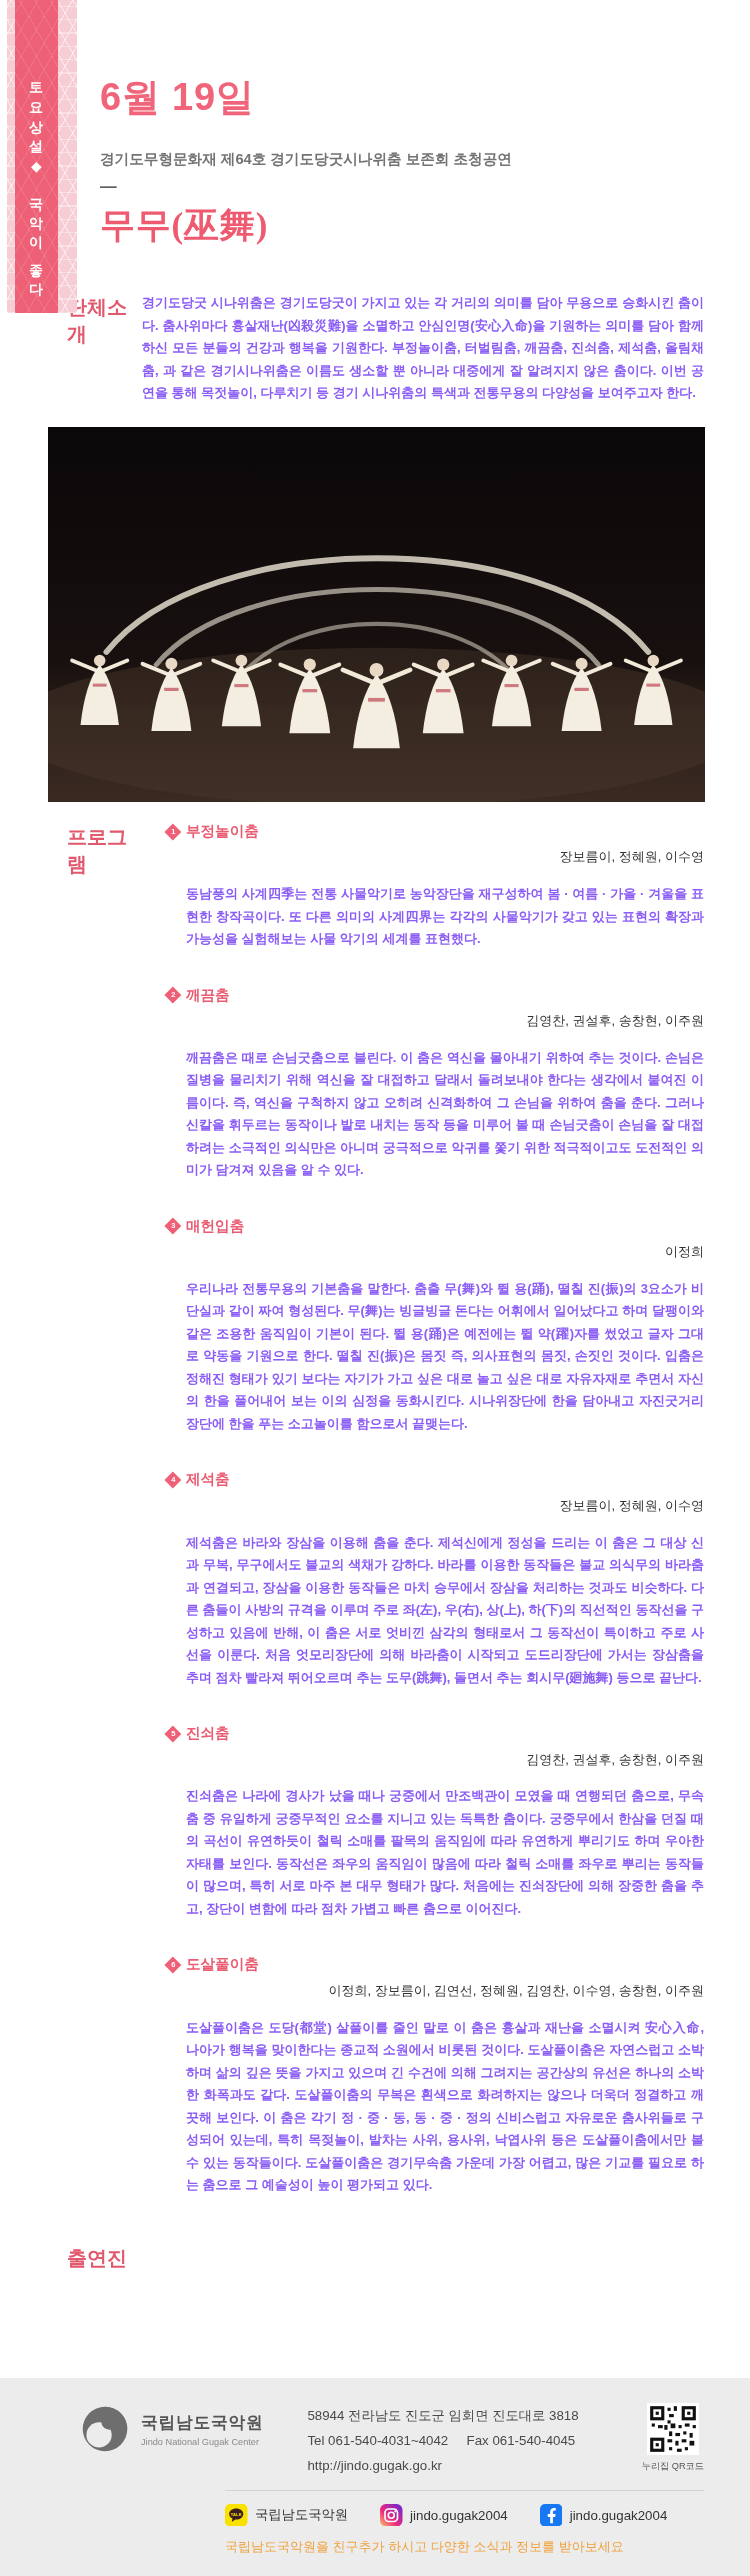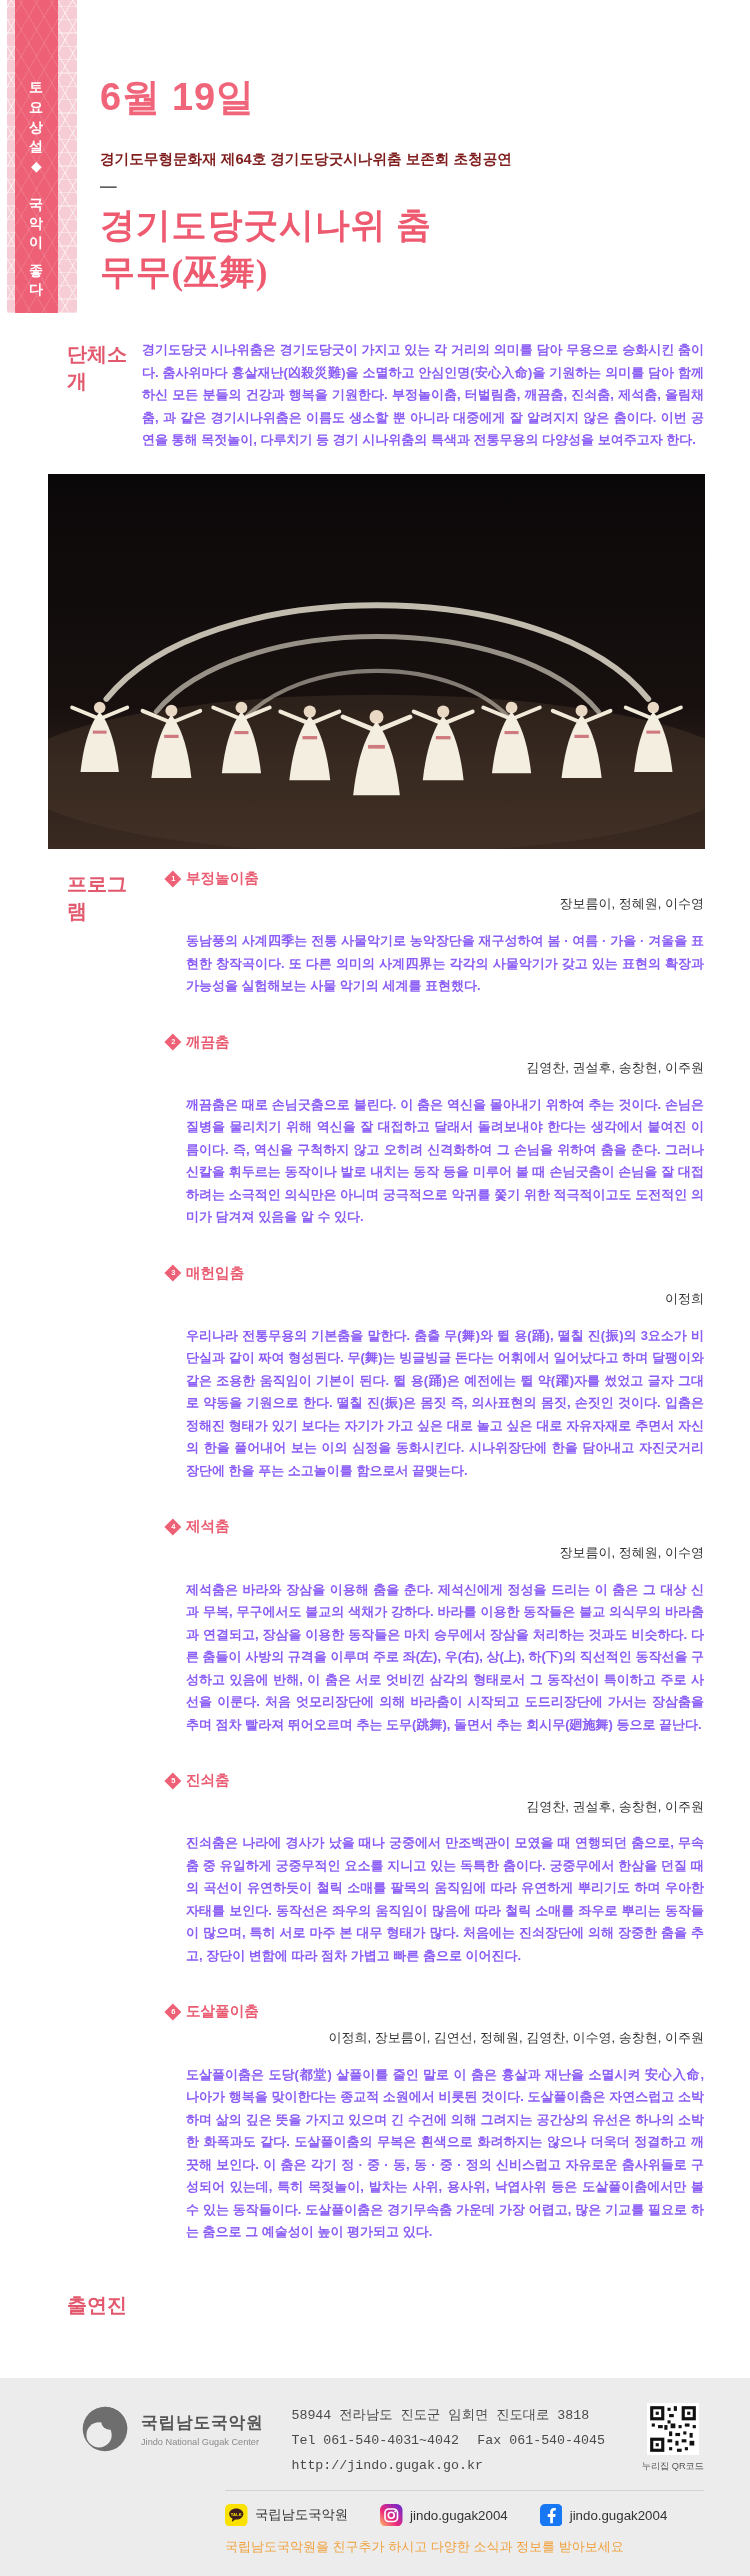--- a/index.html
+++ b/index.html
@@ -22,21 +22,21 @@
       repeating-linear-gradient(-60deg, rgba(255,255,255,.10) 0 1.3px, rgba(255,255,255,0) 1.3px 13.3px);
     display:flex; align-items:flex-start; justify-content:center;
     clip-path:polygon(0 0,100% 0,100% 100%,0 100%);
   }
   .side-ribbon span { writing-mode:vertical-rl; color:#fff; font-size:14px; font-weight:700;
     letter-spacing:5px; padding-top:73px; }
 
   
   .header { padding:72px 46px 0 100px; }
   .date { color:#f0657a; font-size:38px; font-weight:800; letter-spacing:0.8px; }
-  .subtitle { margin-top:27px; color:#7f1d1d; font-size:14.6px; font-weight:600; }
+  .subtitle { margin-top:27px; color:#737373; font-size:14.6px; font-weight:600; }
   .dash { margin-top:11.7px; color:#5d5d5d; font-size:16.7px; font-weight:700; line-height:11.7px; }
   .main-title { margin-top:10px; color:#ee5b70; font-family:"Liberation Serif","DejaVu Serif",serif;
     font-weight:700; font-size:35px; line-height:47px; letter-spacing:0.8px; }
 
   
   .section { display:flex; padding:0 46px 0 67px; }
   .section-label { width:75px; flex-shrink:0; color:#e2586d; font-size:20px; font-weight:700; padding-top:1.7px; }
   .section-content { flex:1; }
   .body-text { color:#8b5cf6; font-size:13px; line-height:22.5px; text-align:justify;font-weight:bold; }
 
@@ -64,21 +64,21 @@
   .cast-names { color:#333; font-size:13.3px; }
 
   
   .footer { margin-top:auto; background:#ececec; min-height:196px; padding:25px 46px 20px 79px; }
   .footer-top { display:flex; align-items:flex-start; }
   .logo-block { display:flex; align-items:center; }
   .logo-mark svg { width:52px; height:52px; display:block; }
   .logo-names { margin-left:10px; }
   .org-kr { color:#555; font-size:16.7px; font-weight:800; letter-spacing:0.8px; }
   .org-en { color:#8a8a8a; font-size:9.2px; margin-top:3.3px; }
-  .address-block { margin-left:28px; color:#4a4a4a; font-size:13.3px; line-height:25px;font-family:Liberation Mono, monospace; }
+  .address-block { margin-left:44px; color:#4a4a4a; font-size:13.3px; line-height:25px; }
   .telfax span + span { margin-left:18.3px; }
   .website { color:#4a4a4a; text-decoration:none; }
   .qr-block { margin-left:auto; text-align:center; }
   .qr-block svg { width:52px; height:52px; display:block; margin:0 auto; background:#fff; }
   .qr-caption { margin-top:5px; color:#555; font-size:9.2px; }
   .footer-divider { margin:11.7px 0 0 146px; border-top:0.8px solid #d3d3d3; }
   .social-row { display:flex; align-items:center; gap:32px; margin:13.3px 0 0 146px; }
   .social-item { display:flex; align-items:center; gap:7.5px; }
   .social-item svg { width:22.5px; height:22.5px; display:block; }
   .social-label { color:#333; font-size:13.3px; }
@@ -93,21 +93,20 @@
     <div class="side-ribbon">
       <span>토요상설 ◆ 국악이 좋다</span>
     </div>
   </div>
 
   <div class="header">
     <div class="date">6월 19일</div>
     <div class="subtitle">경기도무형문화재 제64호 경기도당굿시나위춤 보존회 초청공연</div>
     <div class="dash">—</div>
     <div class="main-title">
-      <div>경기도당굿시나위 춤</div>
       <div>무무(巫舞)</div>
     </div>
   </div>
 
   <div class="section intro-section">
     <div class="section-label">단체소개</div>
     <div class="section-content">
       <p class="body-text">경기도당굿 시나위춤은 경기도당굿이 가지고 있는 각 거리의 의미를 담아 무용으로 승화시킨 춤이다. 춤사위마다 흉살재난(凶殺災難)을 소멸하고 안심인명(安心入命)을 기원하는 의미를 담아 함께 하신 모든 분들의 건강과 행복을 기원한다. 부정놀이춤, 터벌림춤, 깨끔춤, 진쇠춤, 제석춤, 올림채춤, 과 같은 경기시나위춤은 이름도 생소할 뿐 아니라 대중에게 잘 알려지지 않은 춤이다. 이번 공연을 통해 목젓놀이, 다루치기 등 경기 시나위춤의 특색과 전통무용의 다양성을 보여주고자 한다.</p>
     </div>
   </div>

